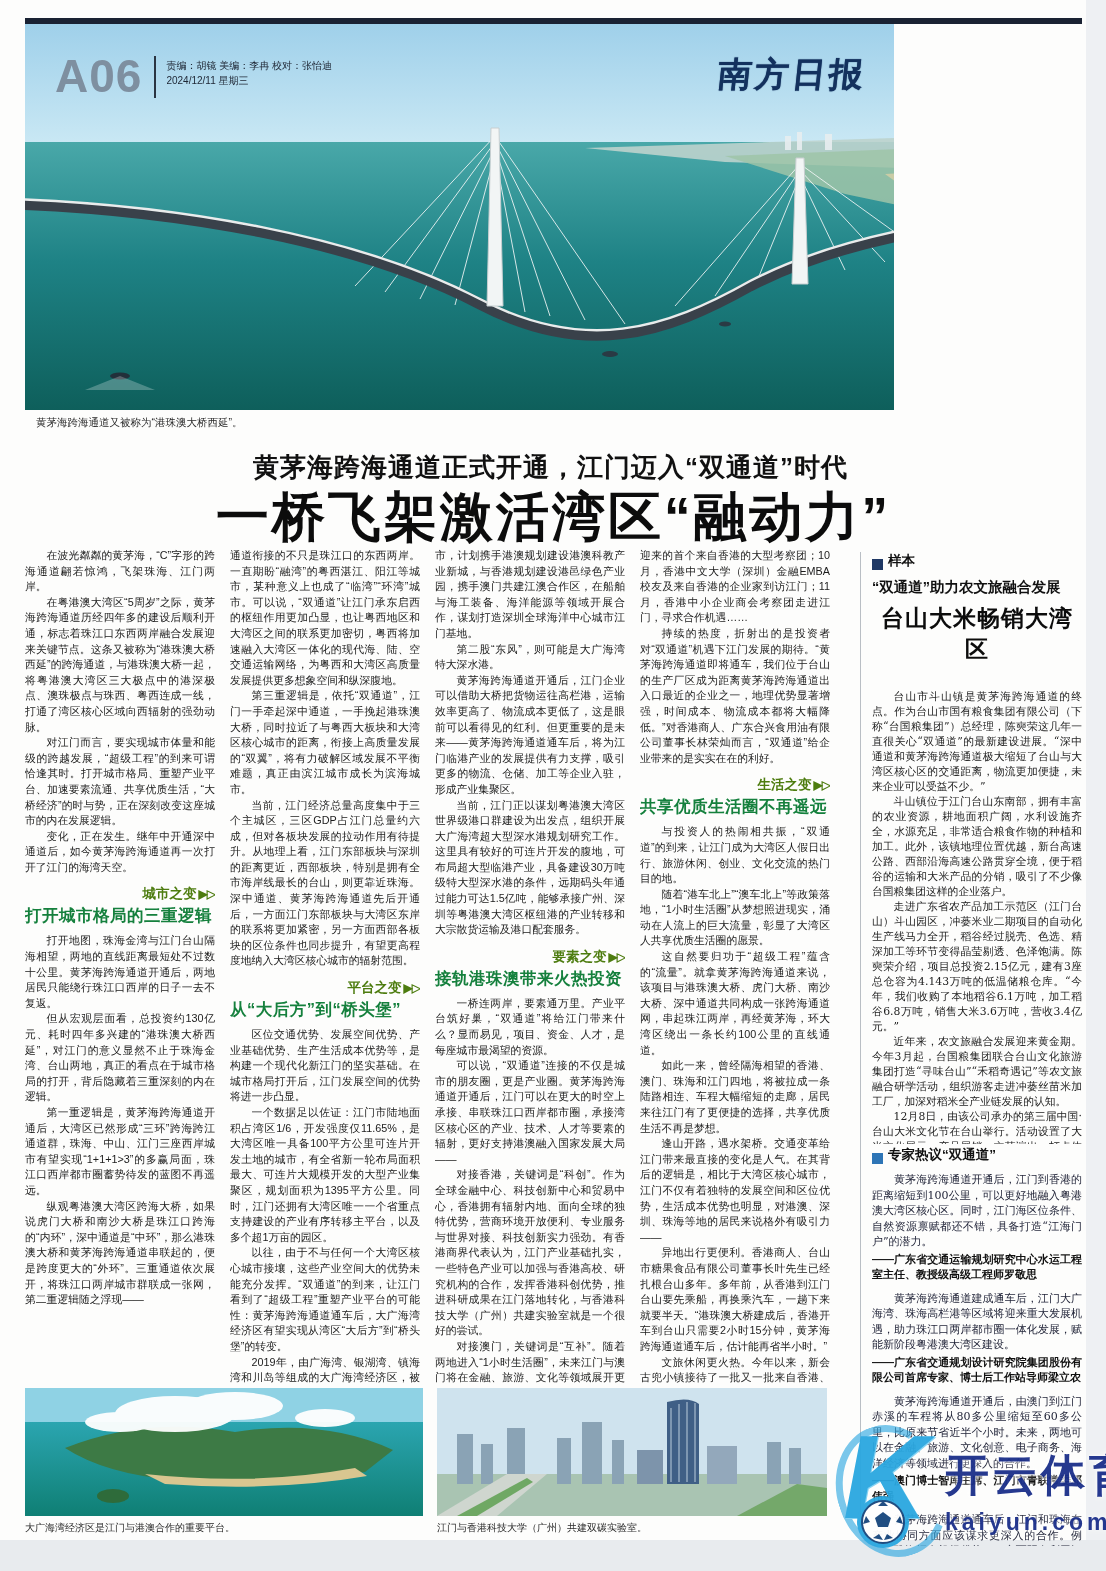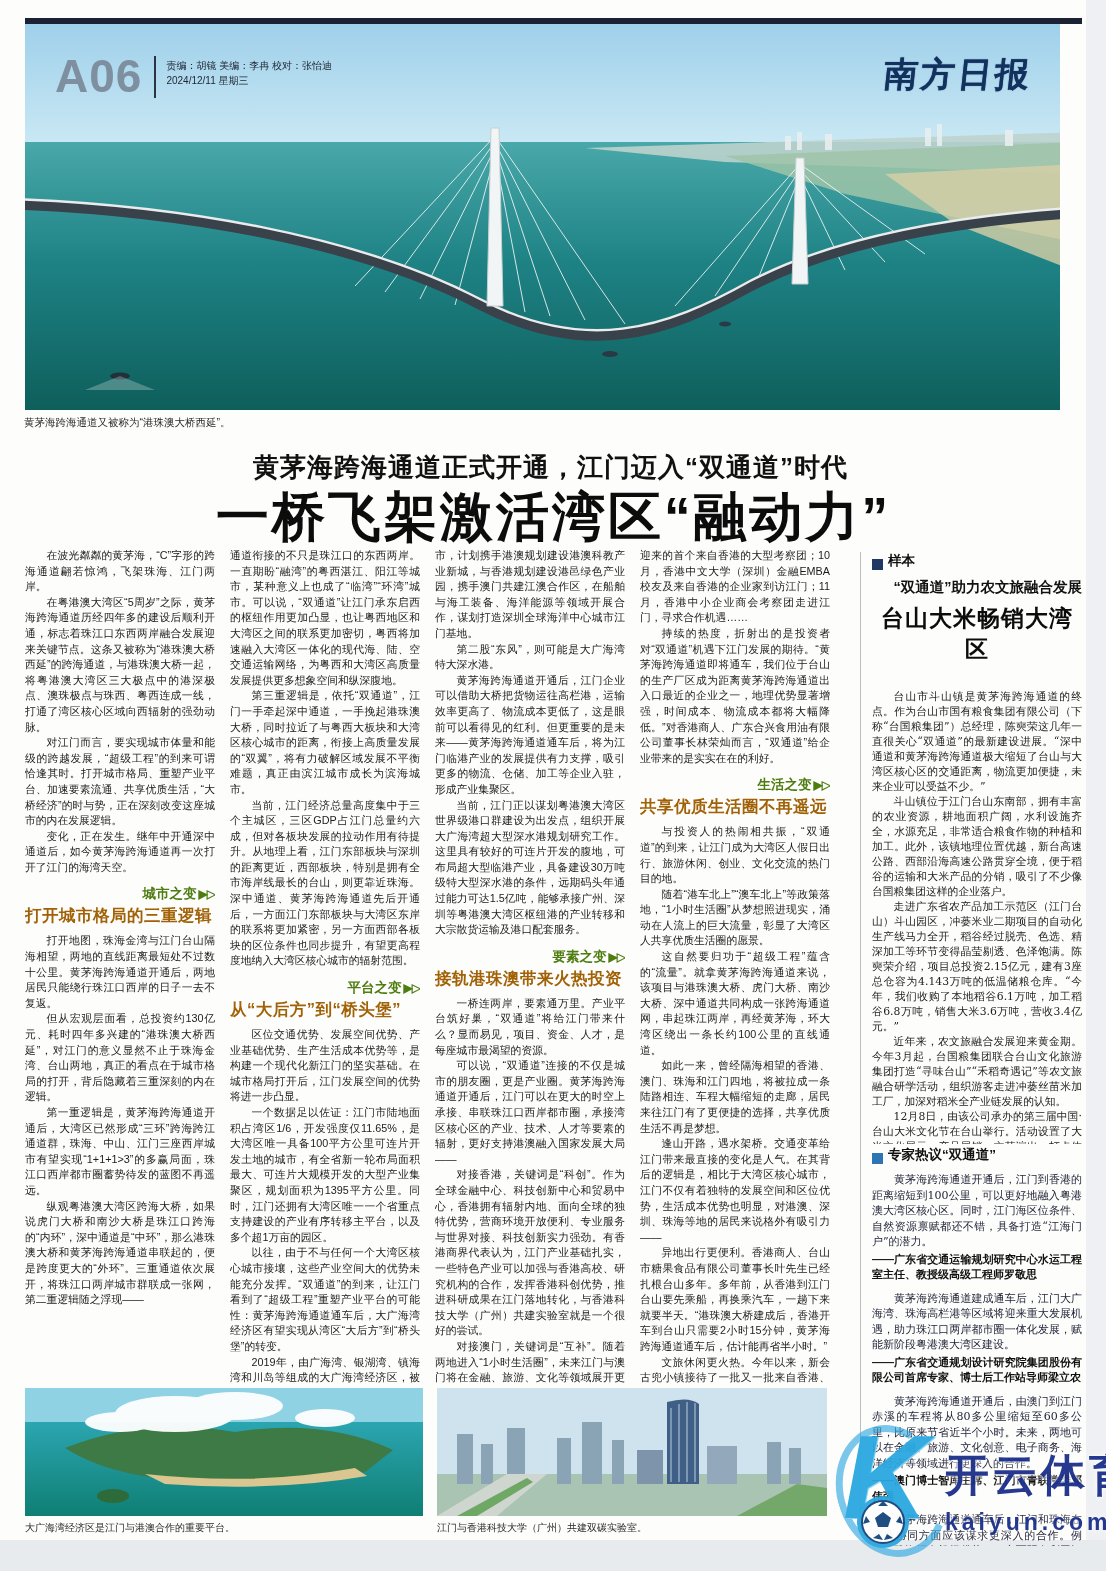--- a/index.html
+++ b/index.html
@@ -3,49 +3,49 @@
 <meta charset="utf-8">
 <style>
   html,body{margin:0;padding:0;}
   body{width:1106px;height:1571px;position:relative;background:#f4f5f7;font-family:"Liberation Sans",sans-serif;overflow:hidden;}
   .page{position:absolute;left:0;top:0;width:1086px;height:1540px;background:#fdfdfc;}
   .edge-right{position:absolute;left:1086px;top:0;width:20px;height:1571px;background:#eef0f3;}
   .edge-bottom{position:absolute;left:0;top:1540px;width:1106px;height:31px;background:#e8ebee;}
   
   .toprule{position:absolute;left:25px;top:18px;width:1057px;height:6px;background:#1a2233;}
   
-  .hero{position:absolute;left:25px;top:24px;width:1035px;height:386px;overflow:hidden;}
+  .hero{position:absolute;left:25px;top:24px;width:869px;height:386px;overflow:hidden;}
   .hero svg{display:block;}
   .pagehead{position:absolute;left:30px;top:30px;display:flex;align-items:flex-start;}
   .pagecode{font-size:46px;font-weight:bold;color:#7e8fa0;line-height:44px;letter-spacing:1px;}
   .headsep{width:2px;height:42px;background:#2a3442;margin:2px 10px 0 12px;}
   .headmeta{font-size:10px;color:#1d2533;line-height:15px;padding-top:4px;}
   .masthead{position:absolute;right:28px;top:28px;font-family:"DejaVu Serif",serif;font-weight:bold;font-size:34px;color:#13315e;transform:skewX(-6deg);letter-spacing:3px;text-shadow:0 0 1px #13315e;}
   
-  .herocap{position:absolute;left:24px;top:416px;font-size:10.5px;color:#2a2a2a;}
+  .herocap{position:absolute;left:36px;top:416px;font-size:10.5px;color:#2a2a2a;}
   
   .kicker{position:absolute;left:22px;top:450px;width:1057px;text-align:center;font-size:26px;font-weight:bold;color:#111;letter-spacing:1px;}
   .bigtitle{position:absolute;left:25px;top:482px;width:1057px;text-align:center;font-size:53px;font-weight:900;color:#0c0c0c;letter-spacing:3px;}
   
   .cols{position:absolute;left:25px;top:548px;width:830px;height:836px;display:flex;gap:15px;overflow:hidden;}
   .col{width:190px;height:836px;overflow:hidden;}
   .bp{margin:0;font-size:10.8px;line-height:15.6px;color:#1b1b1b;text-align:justify;text-indent:2em;}
   .bp.cont{text-indent:0;}
   .sec{margin:10px 0 2px 0;font-size:13.5px;font-weight:bold;color:#4d7c0f;text-align:right;}
   .sec-arr{letter-spacing:-1px;margin-left:2px;font-size:12px;}
-  .sec-title{margin:2px 0 6px 0;font-size:16.5px;font-weight:bold;color:#a16207;letter-spacing:0.5px;}
+  .sec-title{margin:2px 0 6px 0;font-size:16.5px;font-weight:bold;color:#15803d;letter-spacing:0.5px;}
   
   .vsep{position:absolute;left:860px;top:552px;width:1px;height:975px;background:#b9bec4;}
   
   .sidebar{position:absolute;left:872px;top:552px;width:210px;}
   .tagline{display:flex;align-items:flex-end;font-size:13.5px;font-weight:bold;color:#111;}
   .sq{display:inline-block;width:11px;height:11px;margin-right:5px;}
   .sq.dark{background:#1f3864;}
   .sq.blue{background:#2e75b6;}
-  .side-kicker{margin-top:8px;text-align:right;font-size:14.5px;font-weight:bold;color:#111;}
+  .side-kicker{margin-top:8px;text-align:left;font-size:14.5px;font-weight:bold;color:#111;}
   .side-title{margin-top:6px;text-align:center;font-size:23px;font-weight:900;color:#0c0c0c;letter-spacing:1px;}
   .sample-body{margin-top:24px;height:455px;overflow:hidden;}
   .sp{margin:0;font-family:"DejaVu Serif",serif;font-size:10.8px;line-height:15px;color:#222;text-align:justify;text-indent:2em;}
   .experts{position:absolute;left:872px;top:1146px;width:210px;height:400px;overflow:hidden;}
   .quote{margin:8px 0 0 0;font-family:"DejaVu Serif",serif;font-size:11px;line-height:15.5px;color:#23263a;text-align:justify;text-indent:2em;}
   .attr{margin:2px 0 0 0;font-size:11px;line-height:15.5px;font-weight:bold;color:#111;text-align:justify;}
   
   .photo{position:absolute;top:1388px;height:128px;overflow:hidden;}
   .photo1{left:25px;width:398px;}
   .photo2{left:437px;width:390px;}

